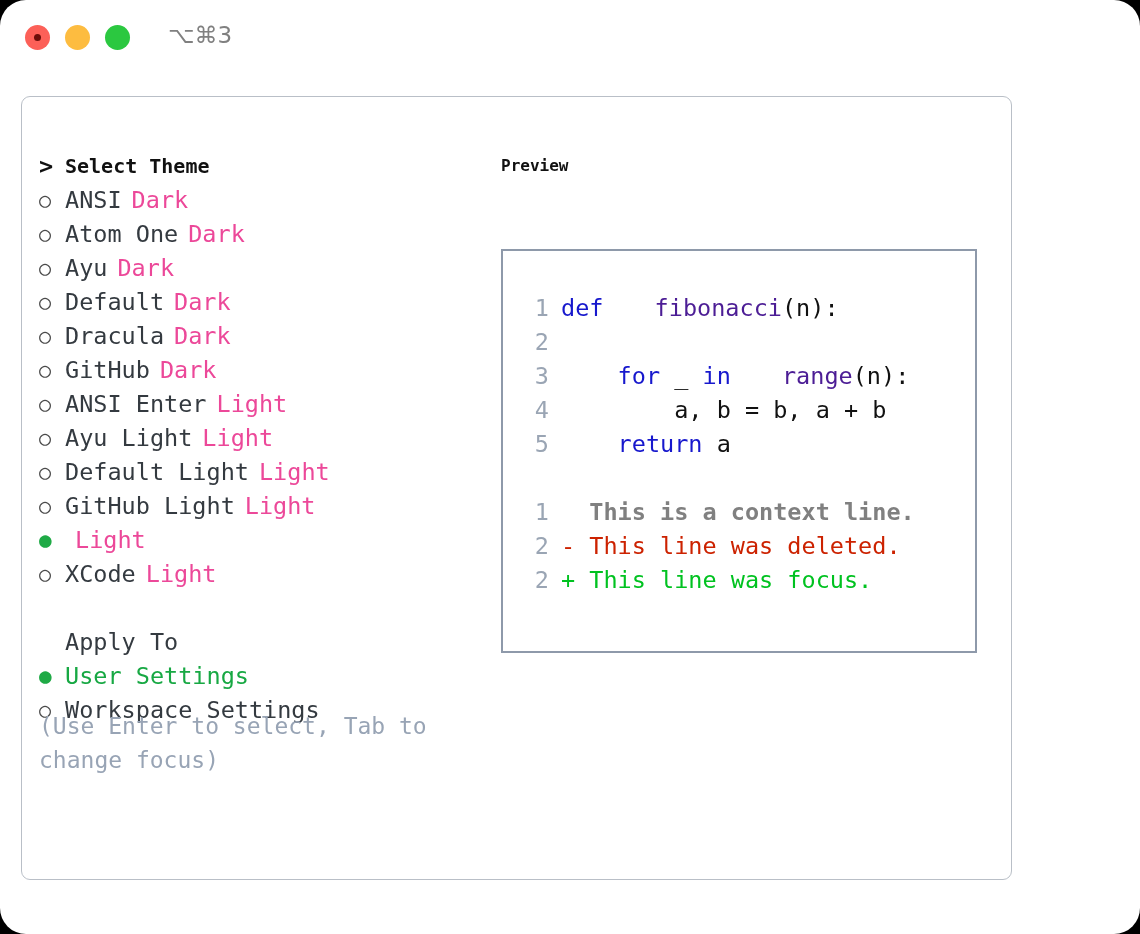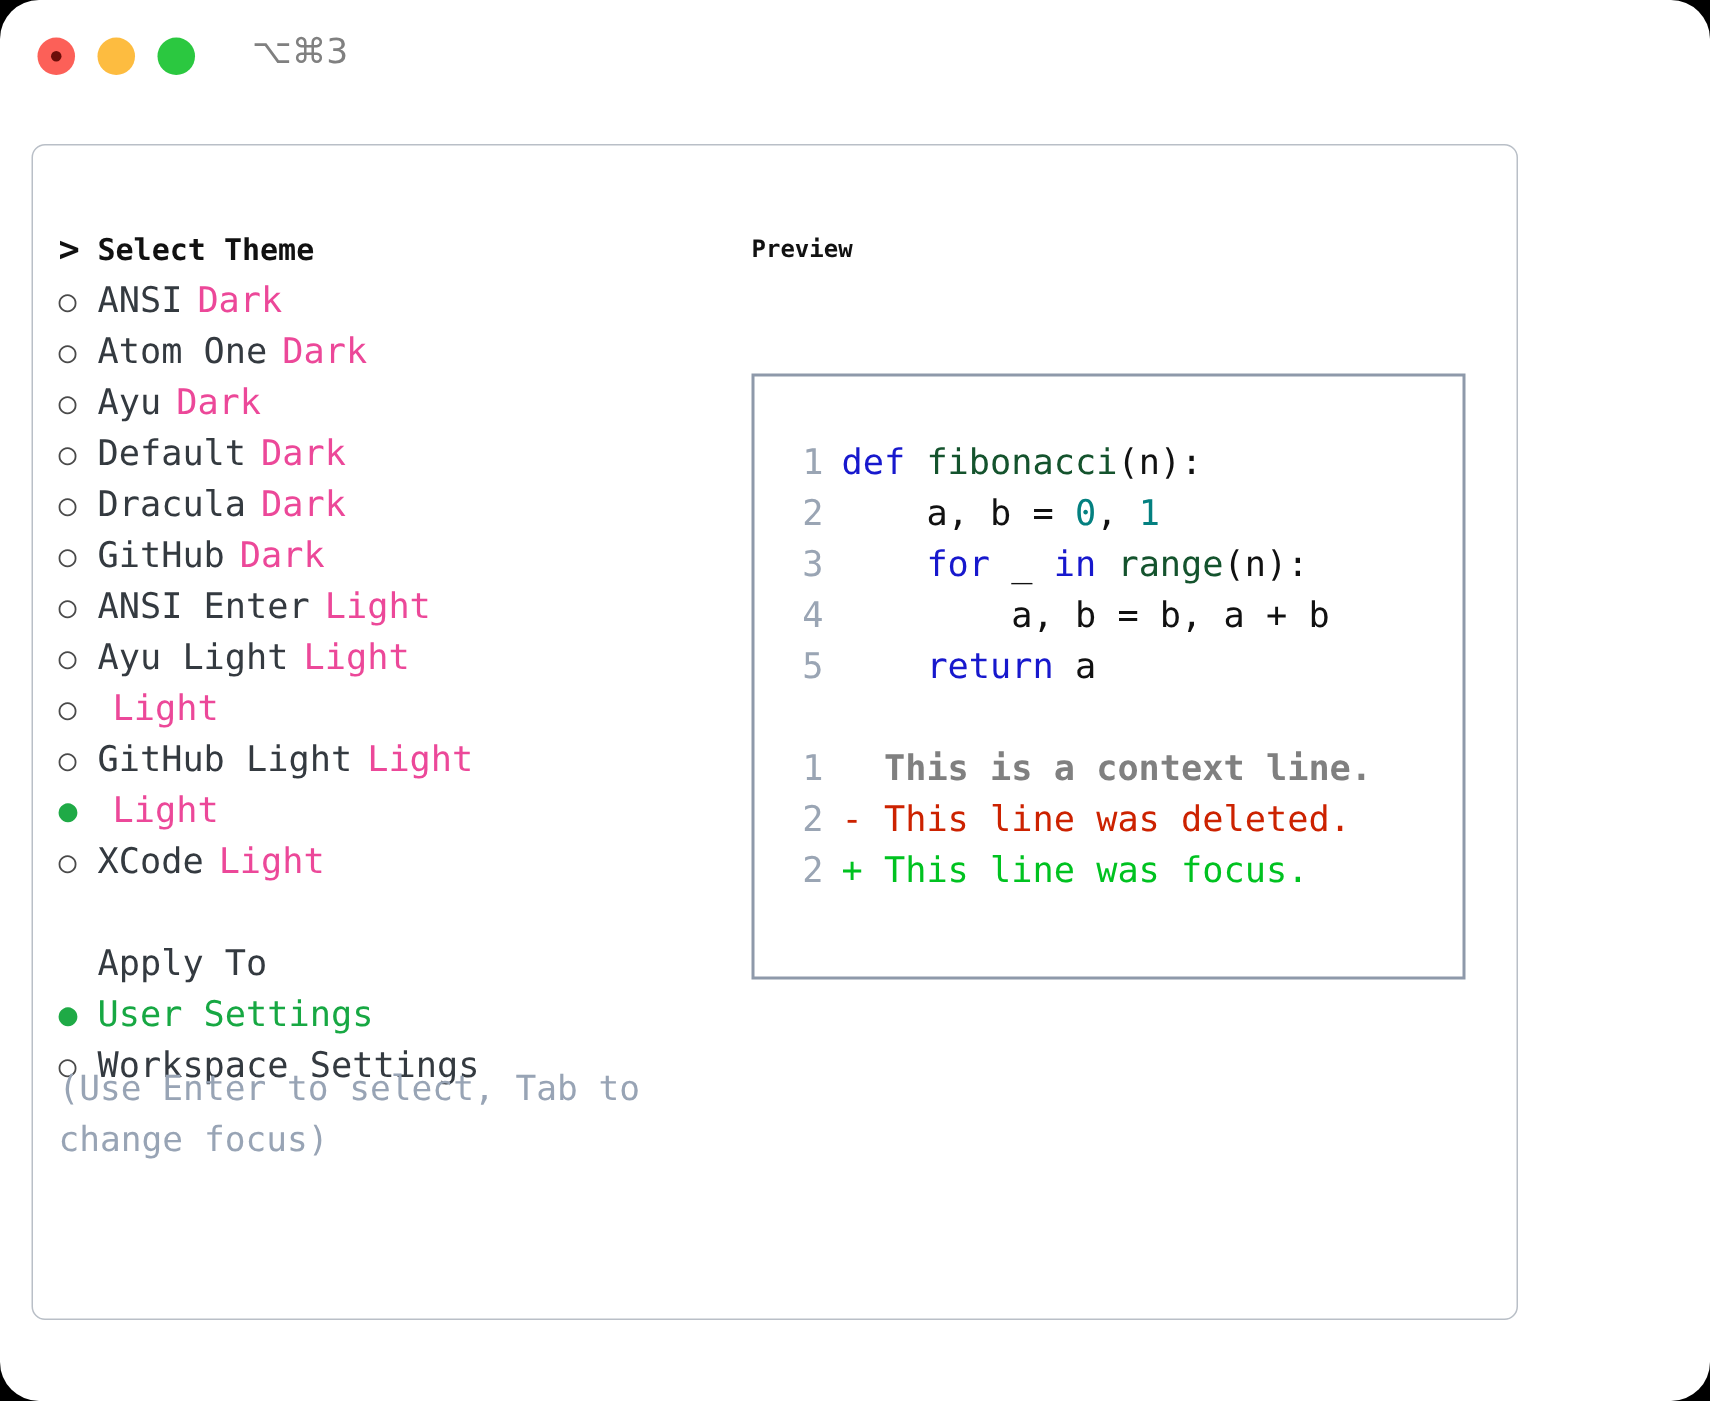--- a/index.html
+++ b/index.html
@@ -165,21 +165,21 @@
   }
   .lineno {
     width: 30px;
     flex: 0 0 30px;
     text-align: right;
     color: #9aa5b4;
     margin-right: 12px;
   }
   .code-text { white-space: pre; }
   .tok-kw  { color: #1718cd; }
-  .tok-fn  { color: #14532d; }
+  .tok-fn  { color: #4c1d95; margin-left: 37px; }
   .tok-num { color: #048080; }
   .tok-pl  { color: #111111; }
   .blank-line { height: 34px; }
   .diff-ctx { color: #808080; font-weight: bold; }
   .diff-del { color: #cc2200; }
   .diff-add { color: #00c220; }
 </style>
 </head>
 <body>
 
@@ -205,21 +205,21 @@
 
       <div id="theme-list">
           <div class="row"><span class="bullet">○</span><span class="item-name">ANSI</span><span class="item-mode">Dark</span></div>
           <div class="row"><span class="bullet">○</span><span class="item-name">Atom One</span><span class="item-mode">Dark</span></div>
           <div class="row"><span class="bullet">○</span><span class="item-name">Ayu</span><span class="item-mode">Dark</span></div>
           <div class="row"><span class="bullet">○</span><span class="item-name">Default</span><span class="item-mode">Dark</span></div>
           <div class="row"><span class="bullet">○</span><span class="item-name">Dracula</span><span class="item-mode">Dark</span></div>
           <div class="row"><span class="bullet">○</span><span class="item-name">GitHub</span><span class="item-mode">Dark</span></div>
           <div class="row"><span class="bullet">○</span><span class="item-name">ANSI Enter</span><span class="item-mode">Light</span></div>
           <div class="row"><span class="bullet">○</span><span class="item-name">Ayu Light</span><span class="item-mode">Light</span></div>
-          <div class="row"><span class="bullet">○</span><span class="item-mode">Light</span></div>
+          <div class="row"><span class="bullet">○</span><span class="item-name">Default Light</span><span class="item-mode">Light</span></div>
           <div class="row"><span class="bullet">○</span><span class="item-name">GitHub Light</span><span class="item-mode">Light</span></div>
           <div class="row"><span class="bullet sel">●</span><span class="item-mode">Light</span></div>
           <div class="row"><span class="bullet">○</span><span class="item-name">XCode</span><span class="item-mode">Light</span></div>
         </div>
 
       <div class="spacer-row"></div>
 
       <div class="row">
         <span class="bullet none">○</span>
         <span class="subheading">Apply To</span>
@@ -233,21 +233,21 @@
 
     <div class="hint">(Use Enter to select, Tab to change focus)</div>
 
     <div class="right-col">
       <div class="preview-title">Preview</div>
 
       <div class="preview-box">
         <div class="code-area">
           <div id="code-lines">
               <div class="code-line"><span class="lineno">1</span><span class="code-text"><span class="tok-kw">def </span><span class="tok-fn">fibonacci</span><span class="tok-pl">(n):</span></span></div>
-              <div class="code-line"><span class="lineno">2</span><span class="code-text"><span class="tok-pl">    a, b = </span><span class="tok-num">0</span><span class="tok-pl">, </span><span class="tok-num">1</span></span></div>
+              <div class="code-line"><span class="lineno">2</span></div>
               <div class="code-line"><span class="lineno">3</span><span class="code-text"><span class="tok-pl">    </span><span class="tok-kw">for</span><span class="tok-pl"> _ </span><span class="tok-kw">in</span><span class="tok-pl"> </span><span class="tok-fn">range</span><span class="tok-pl">(n):</span></span></div>
               <div class="code-line"><span class="lineno">4</span><span class="code-text"><span class="tok-pl">        a, b = b, a + b</span></span></div>
               <div class="code-line"><span class="lineno">5</span><span class="code-text"><span class="tok-pl">    </span><span class="tok-kw">return</span><span class="tok-pl"> a</span></span></div>
             </div>
           <div class="blank-line"></div>
           <div id="diff-lines">
               <div class="code-line"><span class="lineno">1</span><span class="code-text diff-ctx">  This is a context line.</span></div>
               <div class="code-line"><span class="lineno">2</span><span class="code-text diff-del">- This line was deleted.</span></div>
               <div class="code-line"><span class="lineno">2</span><span class="code-text diff-add">+ This line was focus.</span></div>
             </div>

